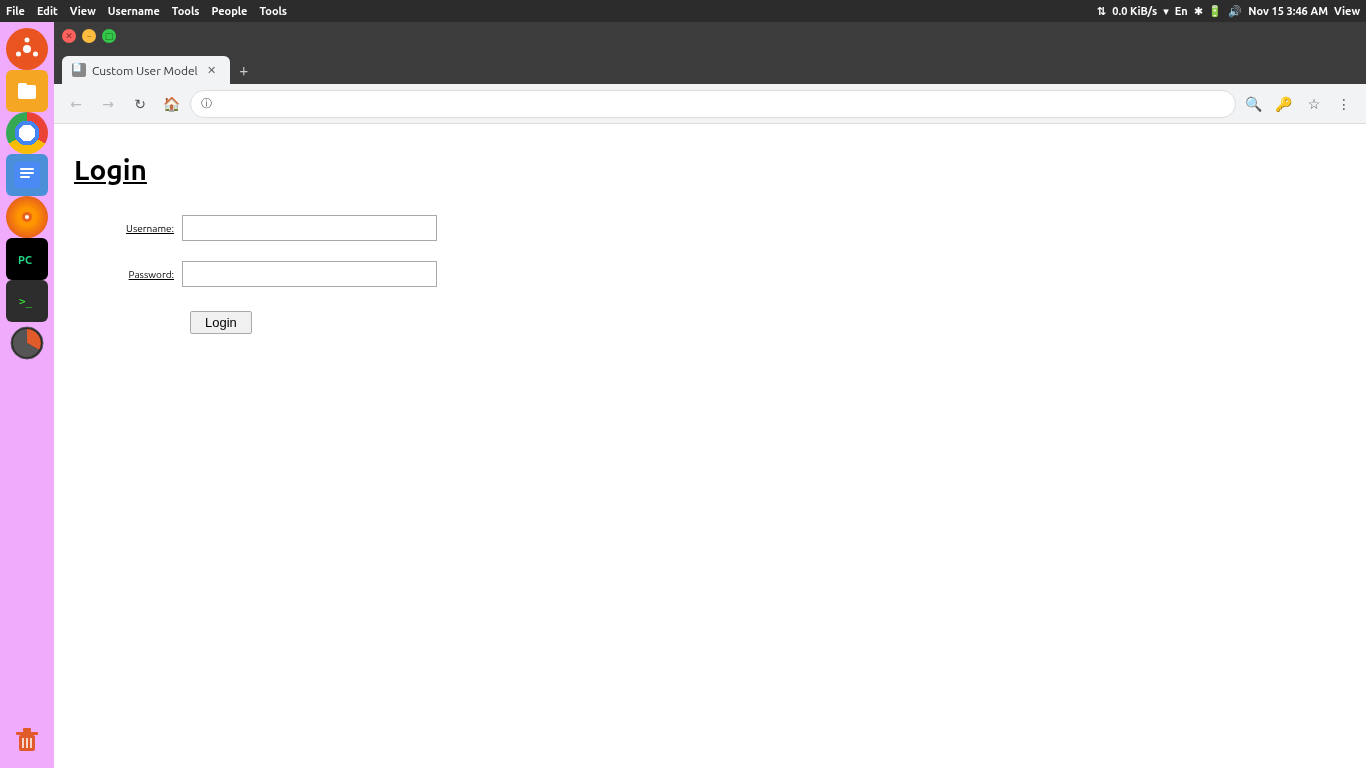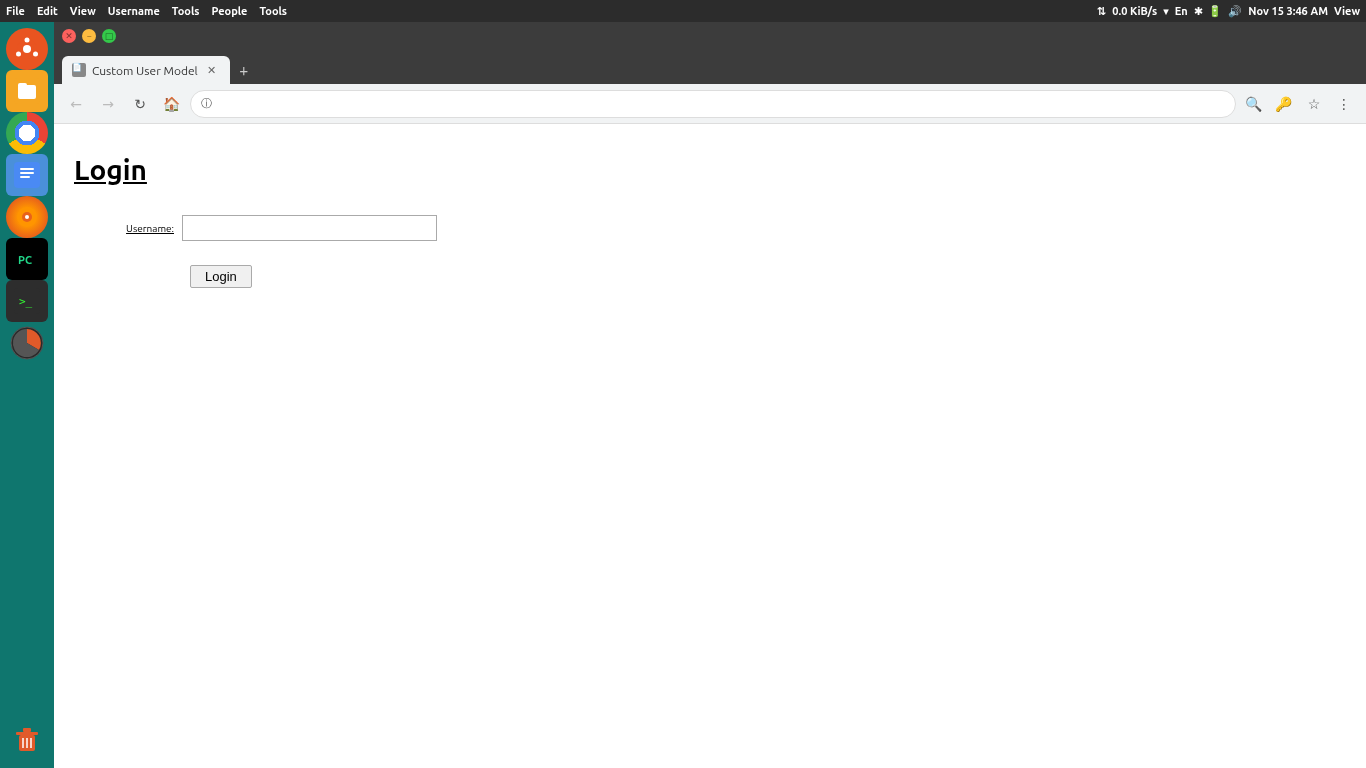--- a/index.html
+++ b/index.html
@@ -39,21 +39,21 @@
       font-size: 11px;
     }
 
     
     .sidebar {
       position: fixed;
       left: 0;
       top: 22px;
       width: 54px;
       height: calc(100vh - 22px);
-      background: #0f766e;
+      background: #f0abfc;
       display: flex;
       flex-direction: column;
       align-items: center;
       padding-top: 6px;
       z-index: 9998;
     }
     .sidebar-icon {
       width: 42px;
       height: 42px;
       border-radius: 50%;
@@ -410,18 +410,22 @@
   </div>
 
   <div class="page-content">
     <h1 class="page-title">Login</h1>
 
     <div class="form-group">
       <label class="form-label">Username:</label>
       <input class="form-input" type="text" style="">
     </div>
 
+    <div class="form-group">
+      <label class="form-label">Password:</label>
+      <input class="form-input" type="password" style="">
+    </div>
 
     <div style="margin-left: 108px;">
       <button class="login-btn">Login</button>
     </div>
   </div>
 </div>
 
 </body></html>

